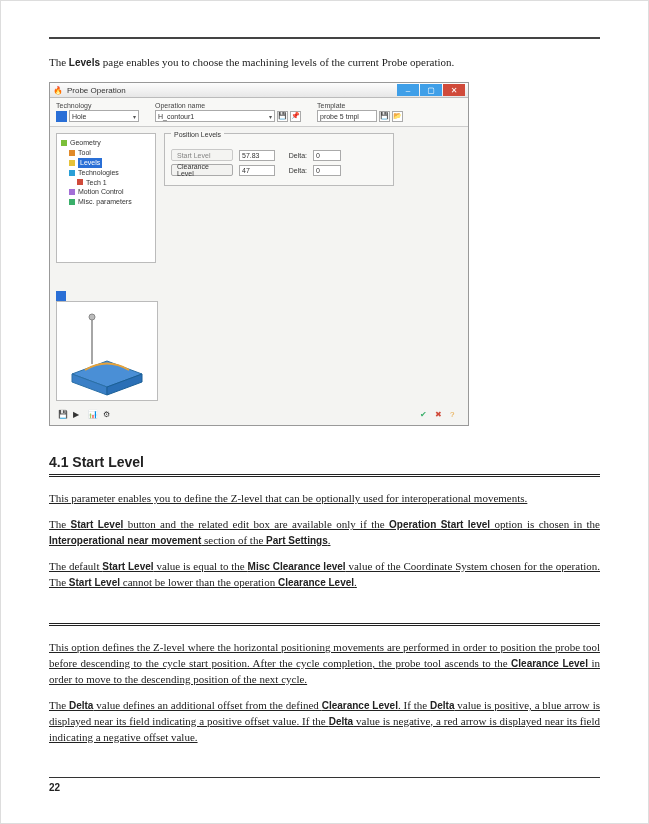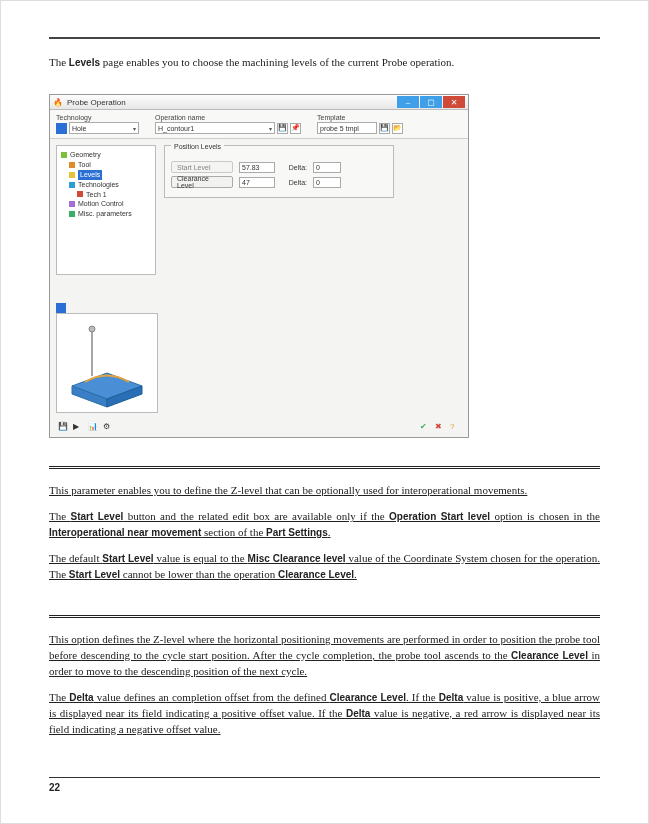--- a/index.html
+++ b/index.html
@@ -10,21 +10,21 @@
     font-family: Georgia, 'Times New Roman', serif;
     color: #222;
     font-size: 11px;
     position: relative;
     border: 1px solid #ddd;
   }
   .page {
     padding: 36px 48px 0 48px;
   }
   .top-rule { border-top: 2px solid #444; margin-bottom: 16px; }
-  .intro { font-size: 11px; line-height: 1.4; margin-bottom: 24px; }
+  .intro { font-size: 11px; line-height: 1.4; margin-bottom: 12px; }
   .intro b, .body-text b, .body-text .bold { font-family: Helvetica, Arial, sans-serif; font-weight: bold; font-size: 10px; }
 
   
   .sshot {
     width: 420px;
     border: 1px solid #999;
     background: #f4f4f2;
     font-family: Tahoma, Arial, sans-serif;
     font-size: 8px;
     color: #333;
@@ -220,36 +220,37 @@
         <span class="ficon">⚙</span>
       </div>
       <div class="grp">
         <span class="ficon" style="color:#3aaf6a;">✔</span>
         <span class="ficon" style="color:#d04a3a;">✖</span>
         <span class="ficon" style="color:#e6a23a;">?</span>
       </div>
     </div>
   </div>
 
+  <div class="section-head">4.1   Start Level</div>
   <div class="dbl-rule"></div>
   <p class="body-text">This parameter enables you to define the Z-level that can be optionally used for interoperational movements.</p>
   <p class="body-text">
     <span>The </span><b>Start Level</b><span> button and the related edit box are available only if the </span><b>Operation Start level</b><span> option is chosen in the </span><b>Interoperational near movement</b><span> section of the </span><b>Part Settings</b><span>.</span>
   </p>
   <p class="body-text">
     <span>The default </span><b>Start Level</b><span> value is equal to the </span><b>Misc Clearance level</b><span> value of the Coordinate System chosen for the operation. The </span><b>Start Level</b><span> cannot be lower than the operation </span><b>Clearance Level</b><span>.</span>
   </p>
 
   <div class="section-gap"></div>
 
   <div class="dbl-rule"></div>
   <p class="body-text">
     <span>This option defines the Z-level where the horizontal positioning movements are performed in order to position the probe tool before descending to the cycle start position. After the cycle completion, the probe tool ascends to the </span><b>Clearance Level</b><span> in order to move to the descending position of the next cycle.</span>
   </p>
   <p class="body-text">
-    <span>The </span><b>Delta</b><span> value defines an completion offset from the defined </span><b>Clearance Level</b><span>. If the </span><b>Delta</b><span> value is positive, a blue arrow is displayed near its field indicating a positive offset value. If the </span><b>Delta</b><span> value is negative, a red arrow is displayed near its field indicating a negative offset value.</span>
+    <span>The </span><b>Delta</b><span> value defines an additional offset from the defined </span><b>Clearance Level</b><span>. If the </span><b>Delta</b><span> value is positive, a blue arrow is displayed near its field indicating a positive offset value. If the </span><b>Delta</b><span> value is negative, a red arrow is displayed near its field indicating a negative offset value.</span>
   </p>
 </div>
 
 <div class="page-footer">
   <div class="line"></div>
   <div class="page-num">22</div>
 </div>
 
 </body></html>

